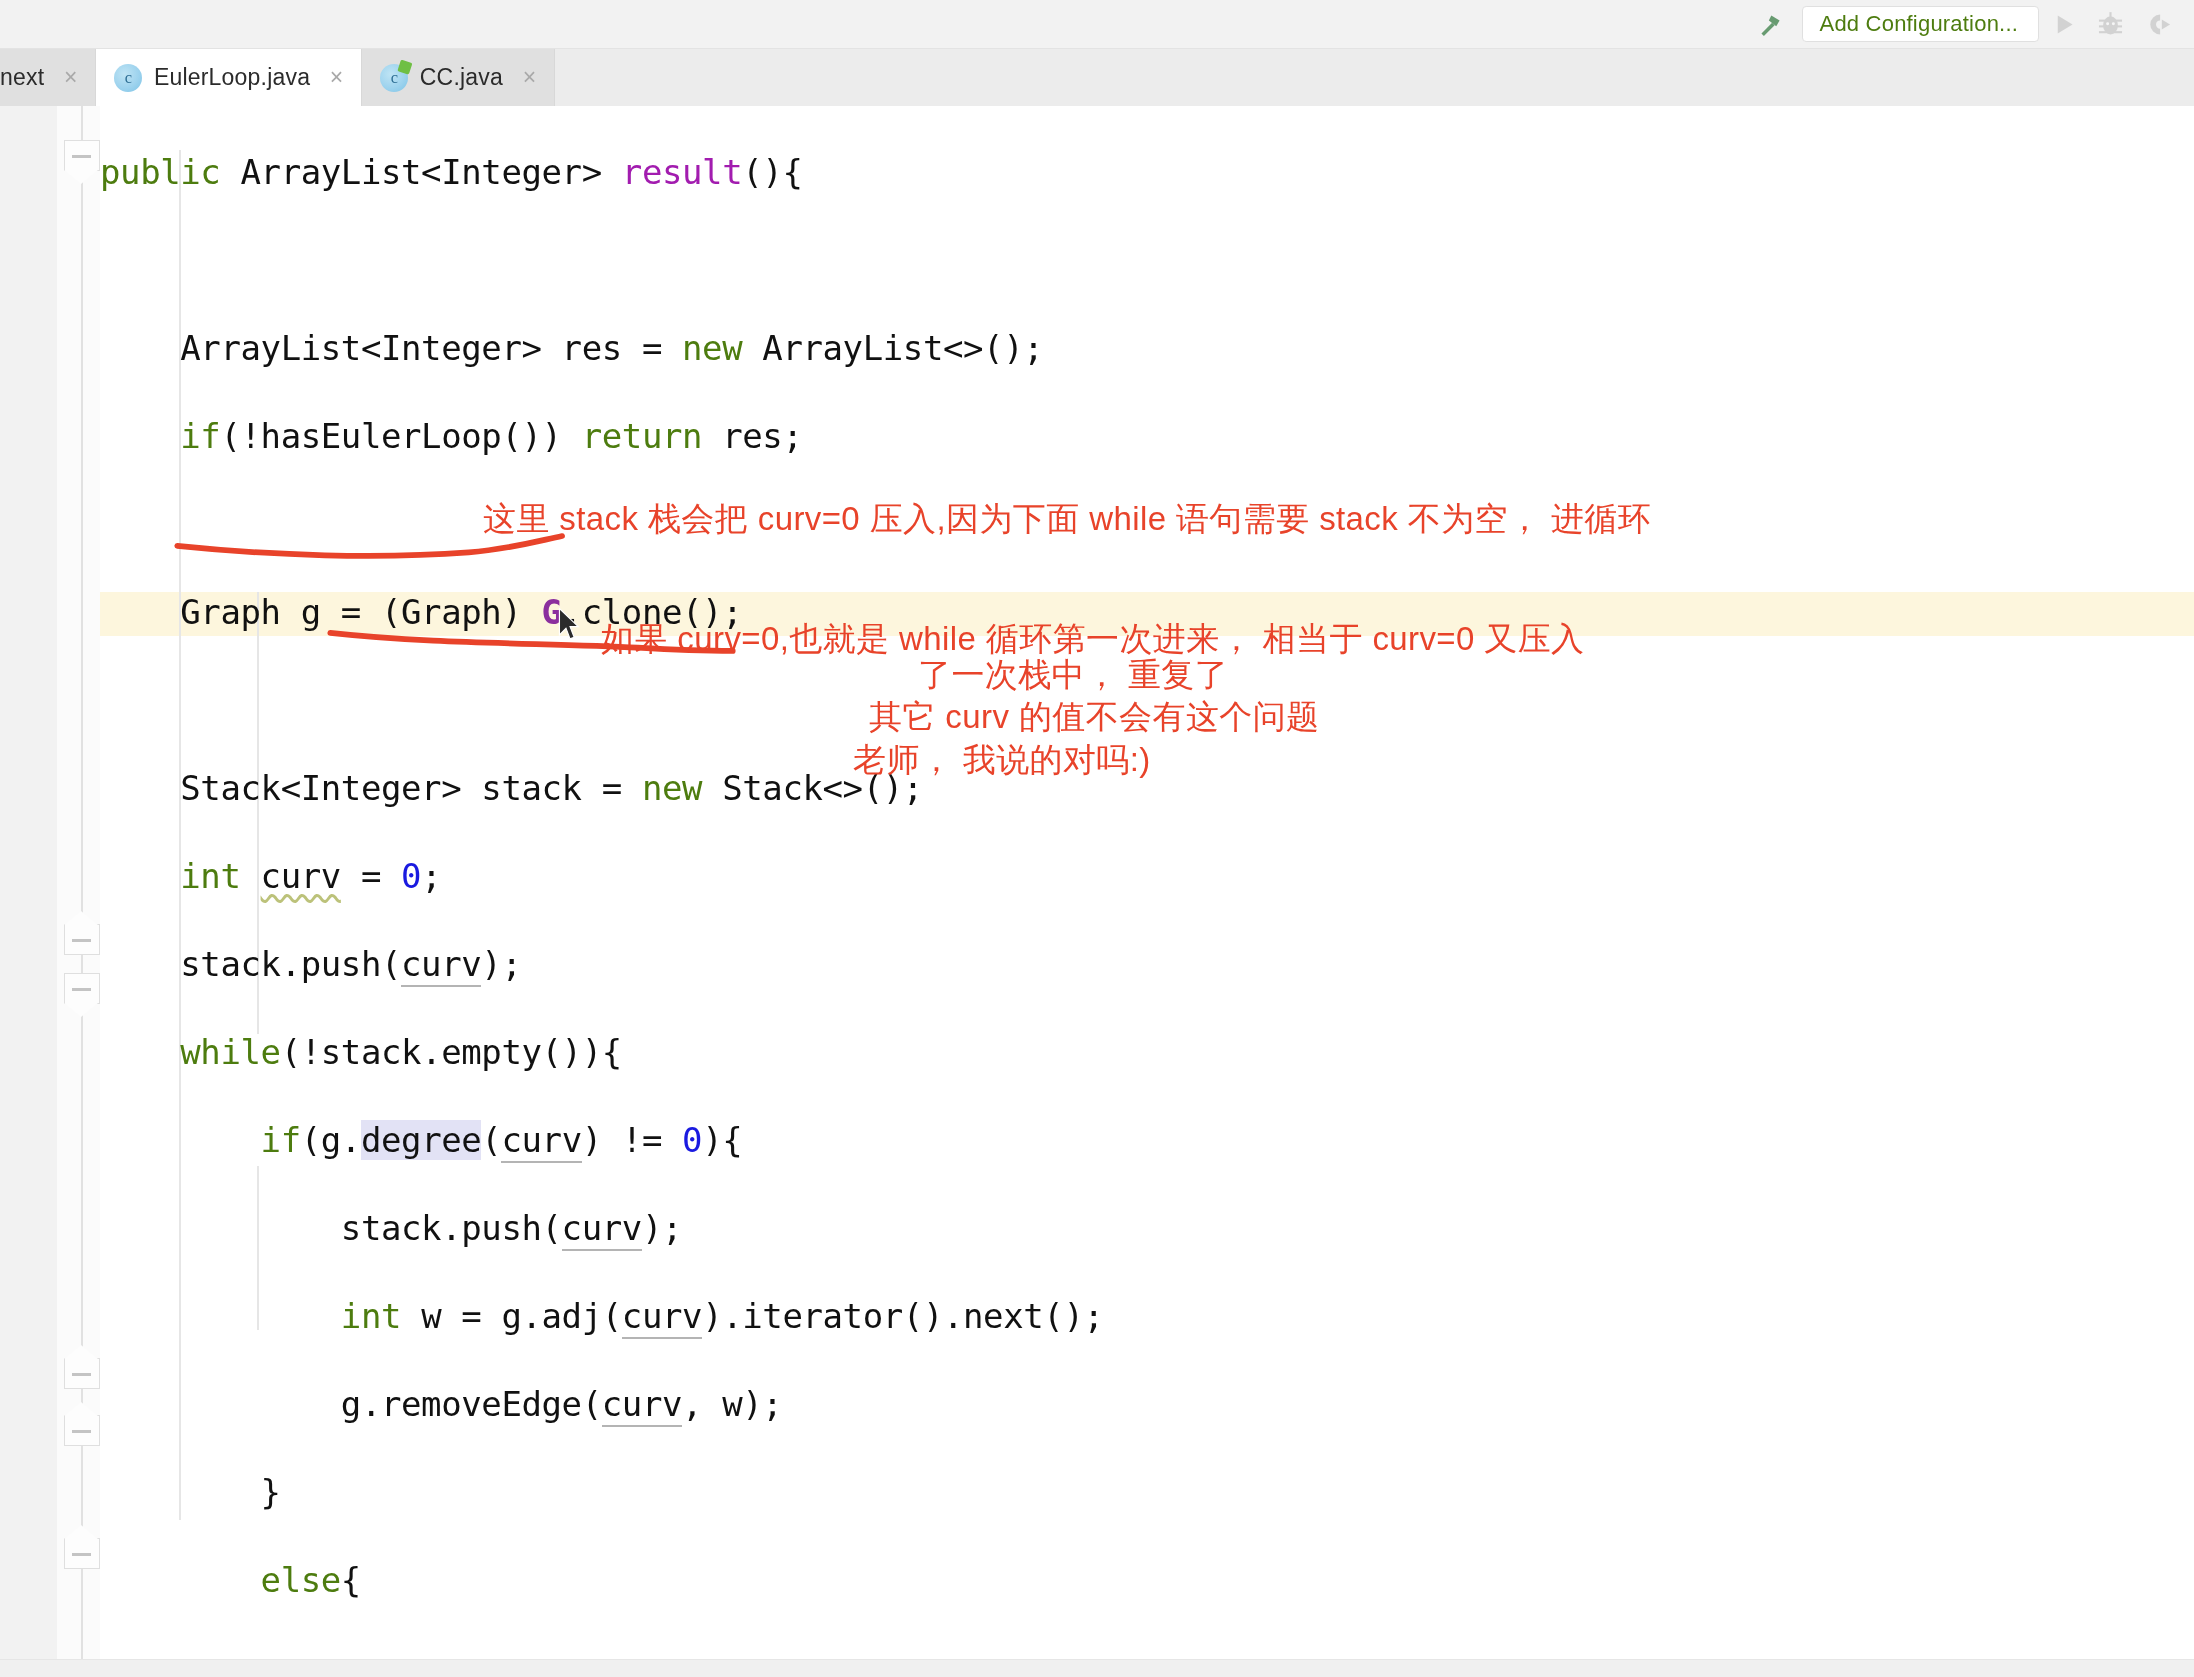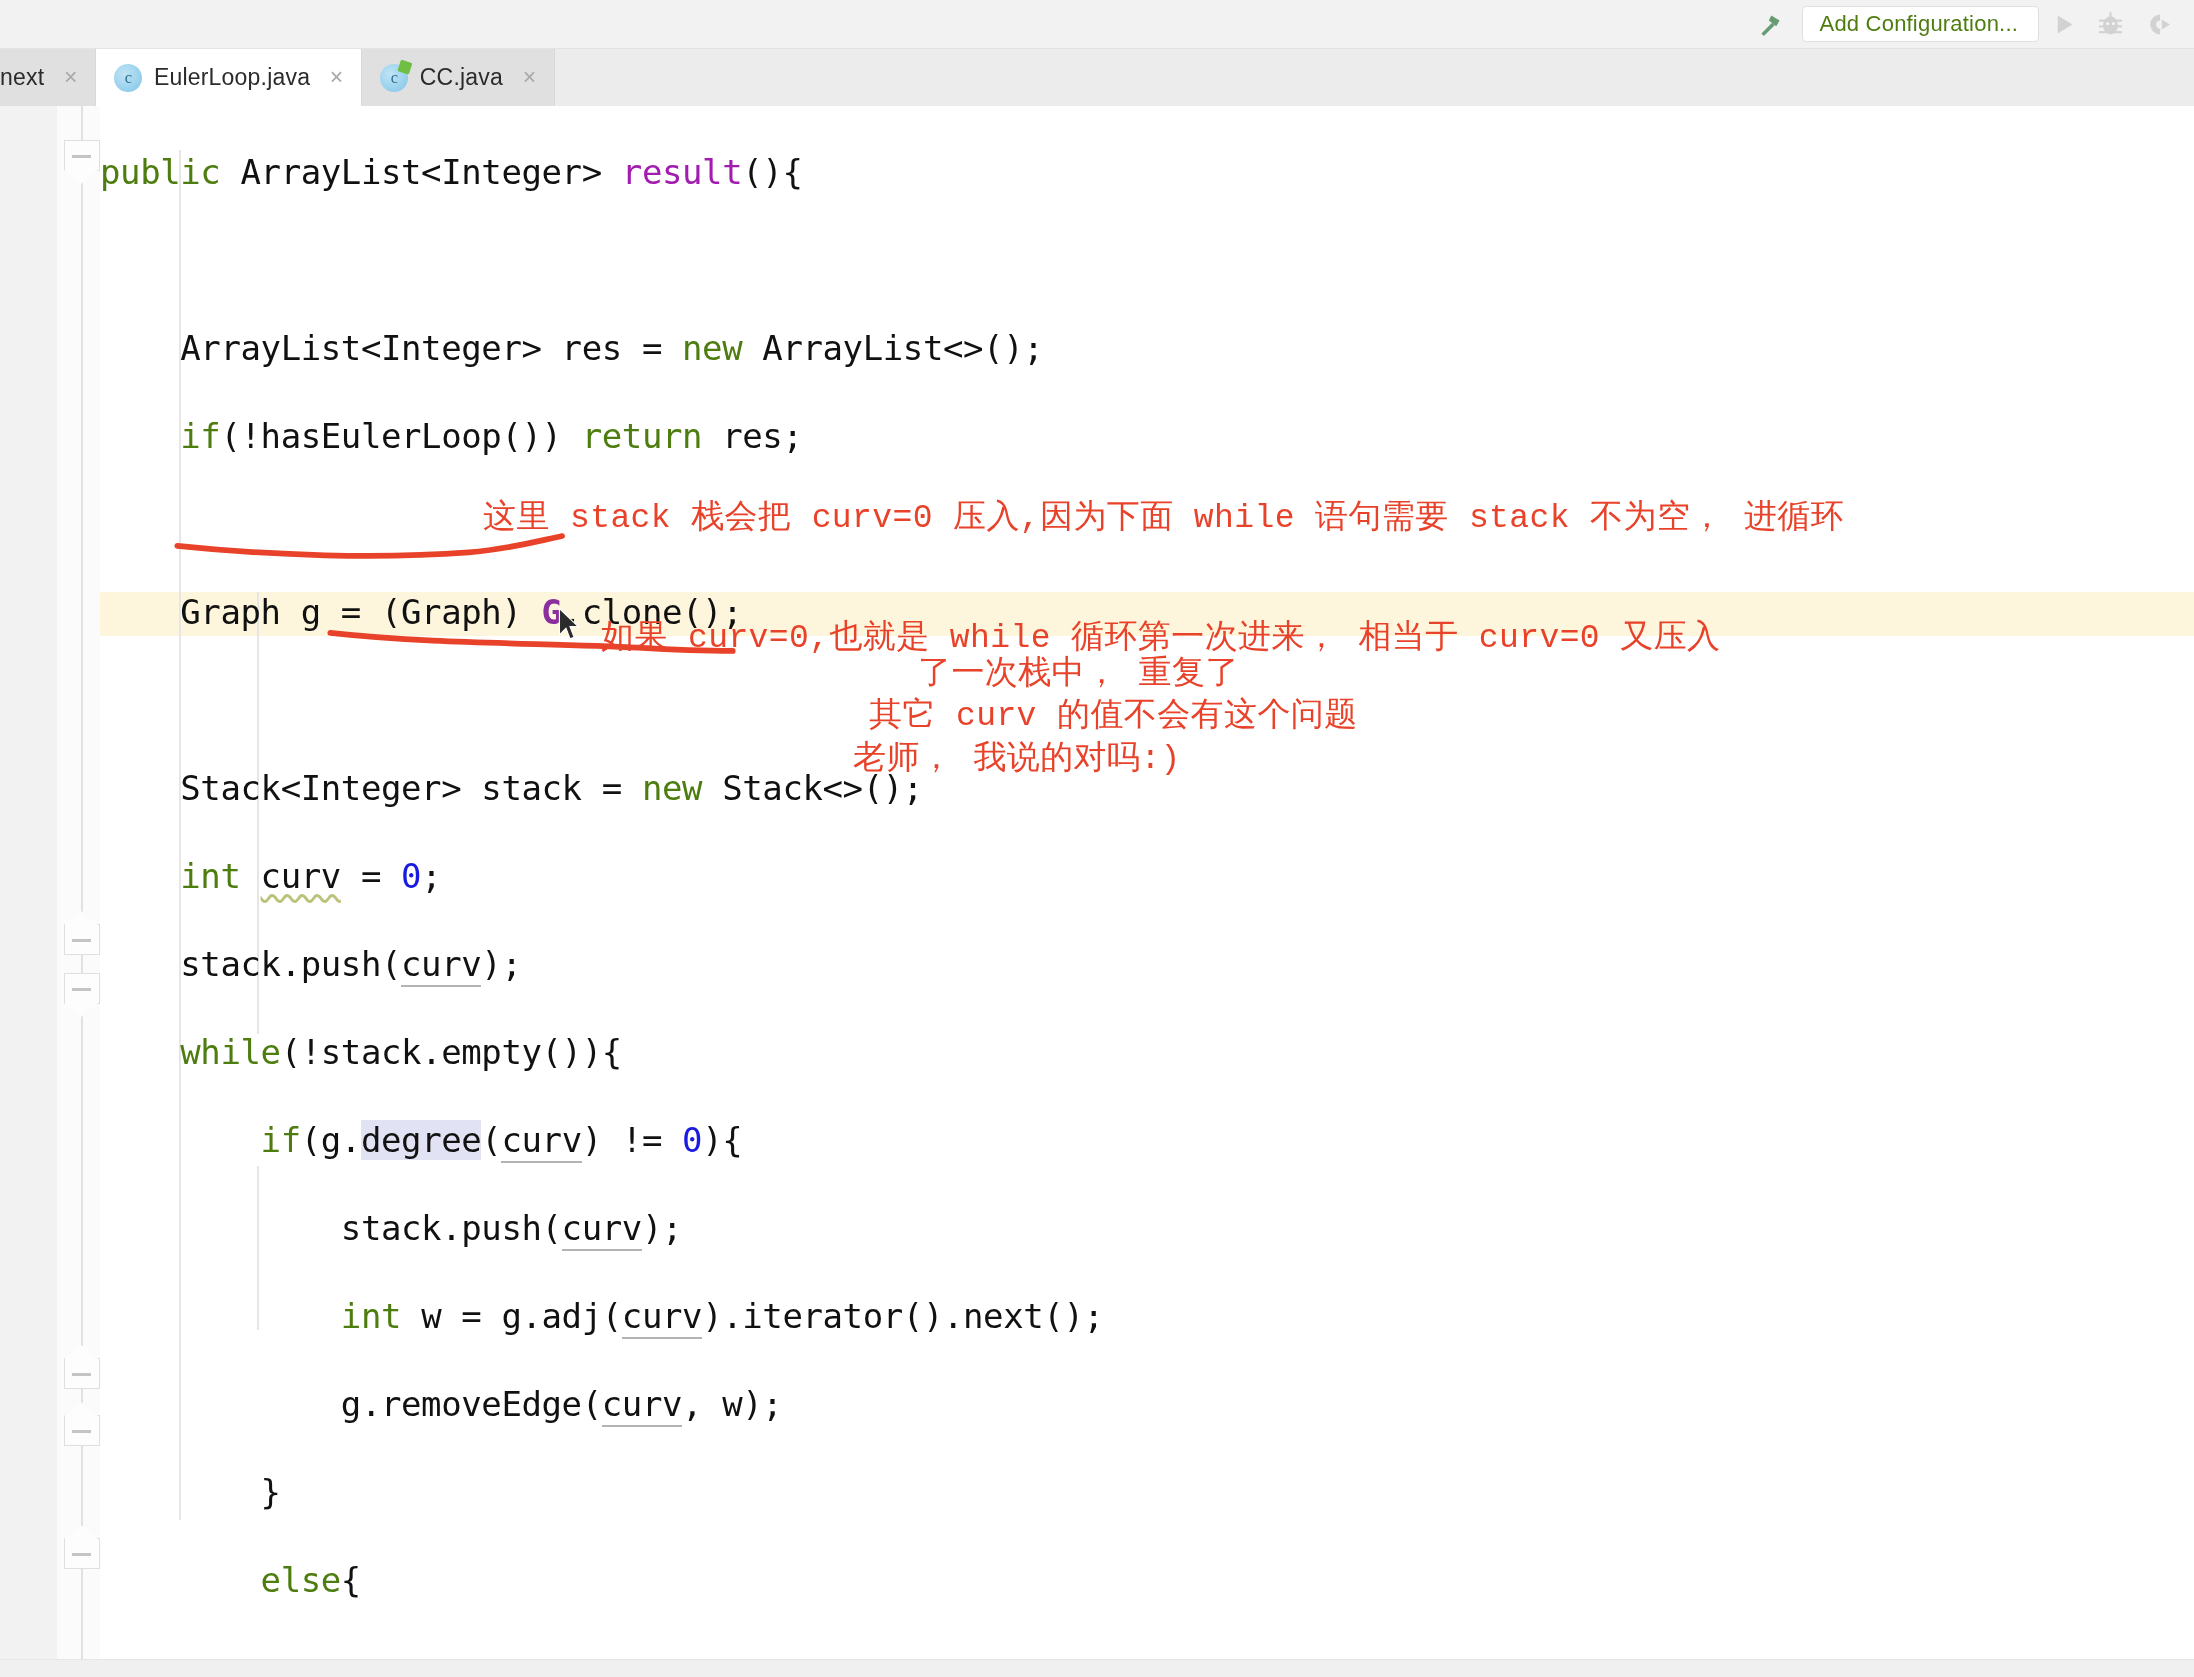--- a/index.html
+++ b/index.html
@@ -209,21 +209,21 @@
   .indent-guide {
     position: absolute;
     width: 1.6px;
     background: #e6e6e6;
   }
 
   
   .annot {
     position: absolute;
     color: #e8432a;
-    font-family: Liberation Mono, monospace;
+    font-family: Liberation Sans, sans-serif;
     font-size: 33px;
     line-height: 43px;
     white-space: pre;
     font-weight: 500;
     letter-spacing: 0.4px;
   }
   .annot.centered { text-align: left; white-space: normal; }
   .red-underline { position: absolute; }
 
   

